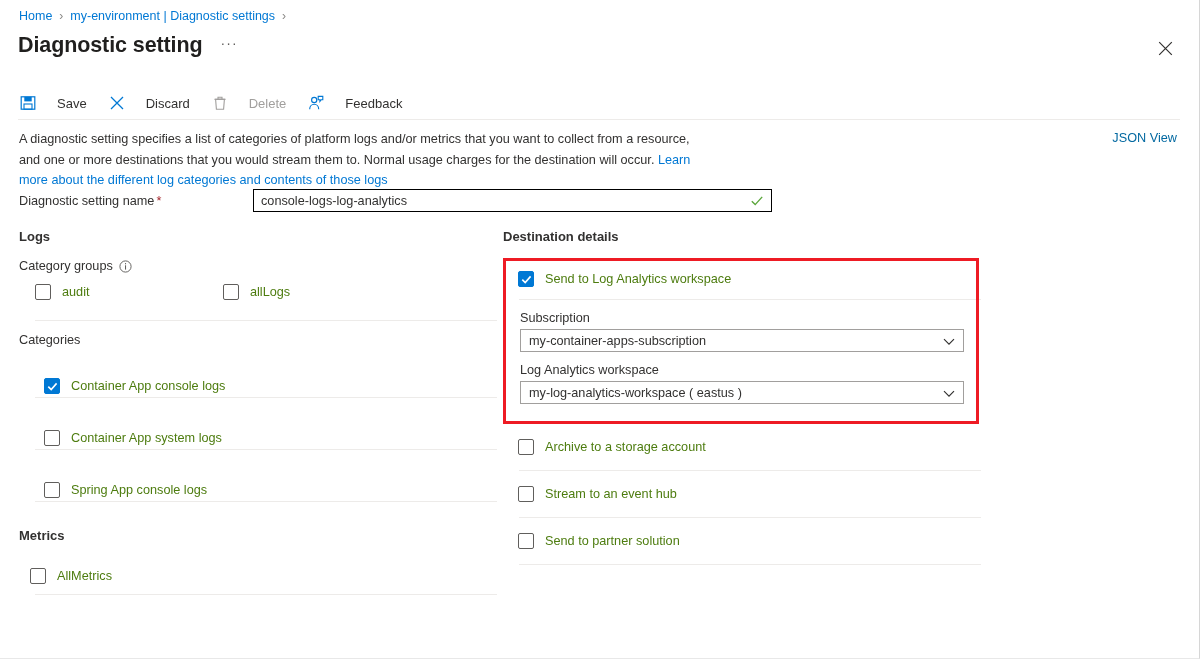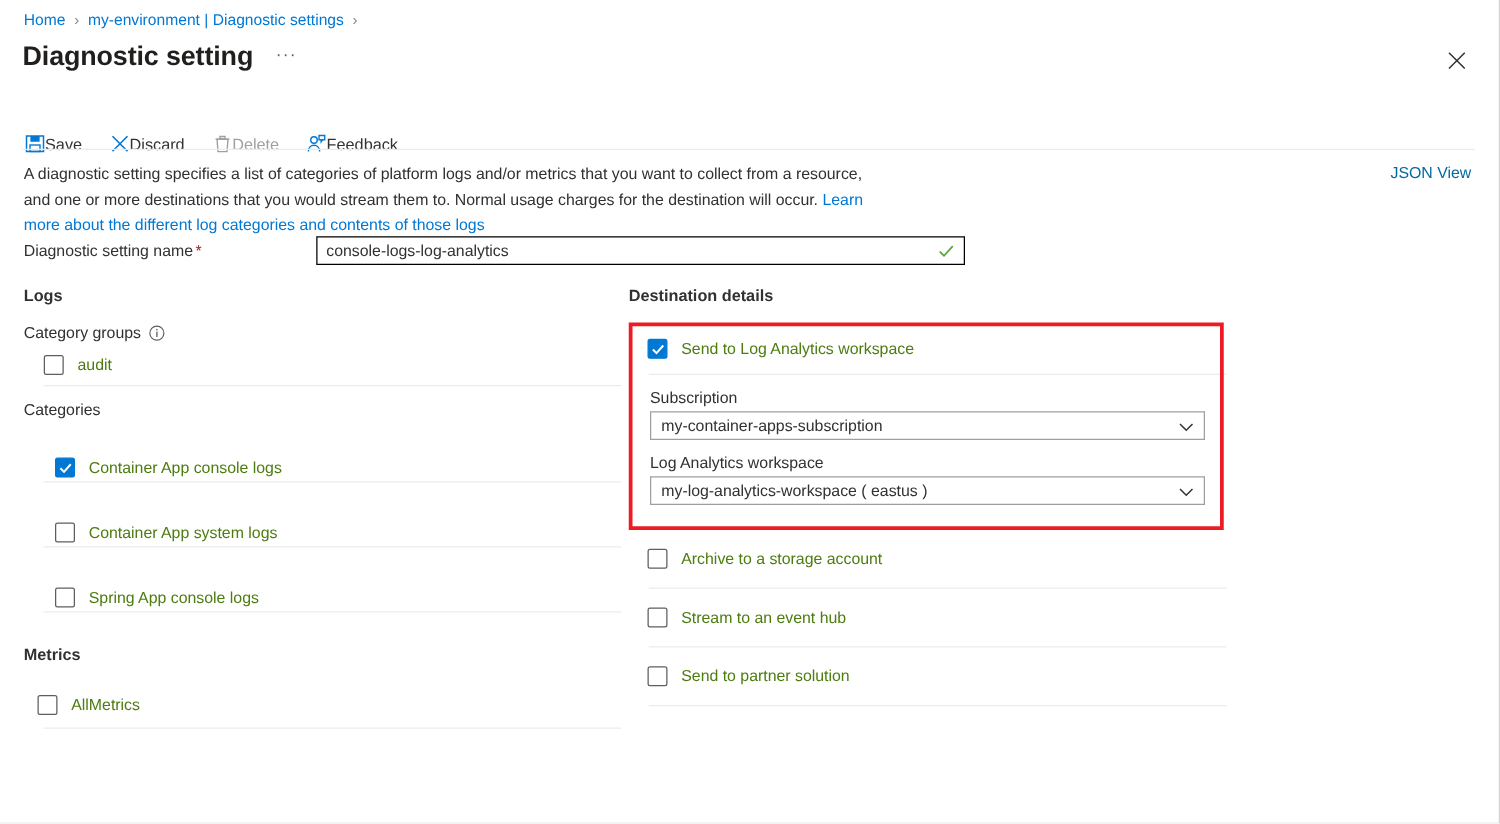--- a/index.html
+++ b/index.html
@@ -48,23 +48,23 @@
     display: flex; align-items: center; justify-content: center;
   }
 
   
   .commandbar {
     position: absolute; left: 18px; top: 92px;
     display: flex; align-items: center; gap: 0;
     font-size: 13px;
   }
   .cmd {
-    display: flex; align-items: center; gap: 0;
+    display: flex; align-items: center; gap: 21px;
     padding: 3px 10px 3px 2px; margin-right: 10px;
-    cursor: pointer; color: #323130; white-space: nowrap; margin-top: 12px;
+    cursor: pointer; color: #323130; white-space: nowrap;
   }
   .cmd.disabled { color: #a19f9d; cursor: default; }
   .cmd-ico { width: 16px; height: 16px; display: block; }
 
   .cmd-divider {
     position: absolute; left: 18px; top: 119px;
     width: 1162px; height: 1px; background: #edebe9;
   }
 
   
@@ -128,21 +128,21 @@
   .cbox {
     width: 16px; height: 16px; flex: 0 0 16px;
     border: 1px solid #605e5c; background: #fff;
     border-radius: 2px;
     display: flex; align-items: center; justify-content: center;
   }
   .cbox.checked { background: #0078d4; border-color: #0078d4; }
   .cbox svg { display: none; }
   .cbox.checked svg { display: block; }
 
-  .group-row { display: flex; padding-left: 16px; margin-bottom: 5px; }
+  .group-row { display: flex; padding-left: 16px; margin-bottom: 17px; }
   .group-row .cb-row { width: 188px; }
 
   .hr {
     height: 1px; background: #edebe9; border: 0; margin: 0;
   }
   .hr.indent { margin-left: 16px; }
 
   .cat-list { margin-top: 12px; }
   .cat-item { padding-left: 25px; }
   .cat-row { height: 51px; display: flex; align-items: flex-end; }
@@ -281,20 +281,26 @@
       </span>
     </div>
 
     <div class="group-row">
       <div class="cb-row">
         <span class="cbox">
           
         </span>
         <span>audit</span>
       </div>
+      <div class="cb-row">
+        <span class="cbox">
+          
+        </span>
+        <span>allLogs</span>
+      </div>
     </div>
     <hr class="hr indent">
 
     <div class="cat-list">
       <div class="sub-head">
         <span>Categories</span>
       </div>
 
       <div class="cat-item cat-row first">
         <div class="cb-row">

